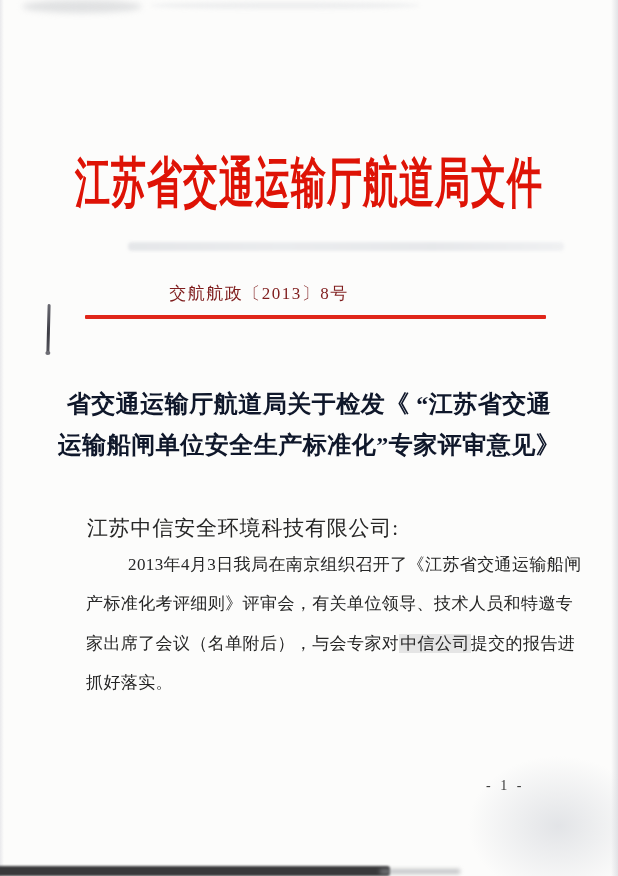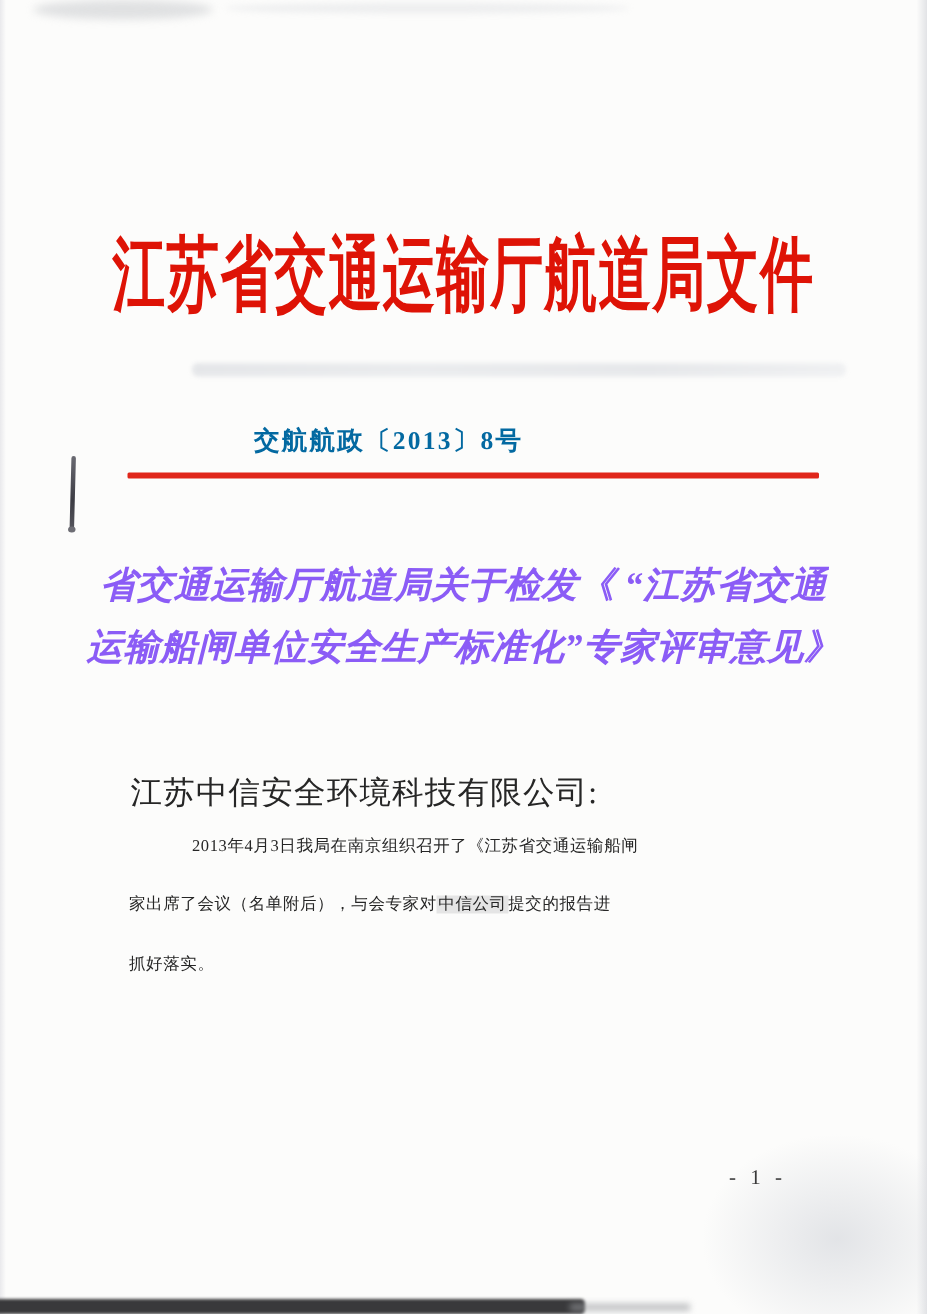--- a/index.html
+++ b/index.html
@@ -28,43 +28,43 @@
                  background:#9b9da1; filter:blur(2px); opacity:.6; }
 
   .red-header {
     position:absolute; top:147px; left:0; width:618px; margin:0;
     text-align:center; font-size:35px; font-weight:bold; letter-spacing:1px;
     color:#de1306; transform:scaleY(1.55); transform-origin:center top;
     white-space:nowrap;
   }
   .doc-number {
     position:absolute; top:282px; left:0; width:518px;
-    text-align:center; font-size:17px; font-weight:700;
-    letter-spacing:1.5px; color:#0369a1;
+    text-align:center; font-size:17px; font-weight:400;
+    letter-spacing:1.5px; color:#7f1d1d;
   }
   .red-rule { position:absolute; top:315px; left:85px; width:461px; height:4px;
     background:#e0261a; border-radius:1px; }
   .pen-mark { position:absolute; left:47px; top:304px; width:3px; height:49px;
     background:linear-gradient(to bottom,#6a6a72,#3c3c44 60%,#55555c);
     border-radius:2px; transform:rotate(1.5deg); }
   .pen-mark:after { content:""; position:absolute; left:-1px; bottom:-2px;
     width:5px; height:4px; background:#6d6d74; border-radius:50%; }
 
   .doc-title {
-    position:absolute; top:371px; left:0; width:618px;
+    position:absolute; top:384px; left:0; width:618px;
     text-align:center; font-weight:bold; font-size:24px; line-height:41px;
-    letter-spacing:.5px; color:#8b5cf6;font-style:italic;
+    letter-spacing:.5px; color:#0f172a;
   }
   .addressee {
     position:absolute; top:514px; left:87px; width:480px; margin:0;
     font-size:21px; letter-spacing:.8px; color:#262626;
   }
   .paragraph {
     position:absolute; top:545px; left:86px; width:482px;
-    font-size:11px; line-height:39.4px; letter-spacing:.4px; color:#262626;
+    font-size:17px; line-height:39.4px; letter-spacing:.4px; color:#262626;
   }
   .paragraph .line { white-space:nowrap; }
   .paragraph .indent { text-indent:42px; }
   .hl { background:#e5e5e5; padding:0 1px; }
 
   .page-num {
     position:absolute; top:778px; left:486px;
     font-size:14px; letter-spacing:3px; color:#3a3a3a;
   }
 </style>
@@ -91,19 +91,20 @@
 
   <div class="doc-title">
     <div>省交通运输厅航道局关于检发《 “江苏省交通</div>
     <div>运输船闸单位安全生产标准化”专家评审意见》</div>
   </div>
 
   <p class="addressee">江苏中信安全环境科技有限公司:</p>
 
   <div class="paragraph">
     <div class="line indent">2013年4月3日我局在南京组织召开了《江苏省交通运输船闸</div>
+    <div class="line">产标准化考评细则》评审会，有关单位领导、技术人员和特邀专</div>
     <div class="line"><span>家出席了会议（名单附后），与会专家对</span><span class="hl">中信公司</span><span>提交的报告进</span></div>
     <div class="line">抓好落实。</div>
   </div>
 
   <div class="page-num">- 1 -</div>
 
 </div>
 
 </body></html>

